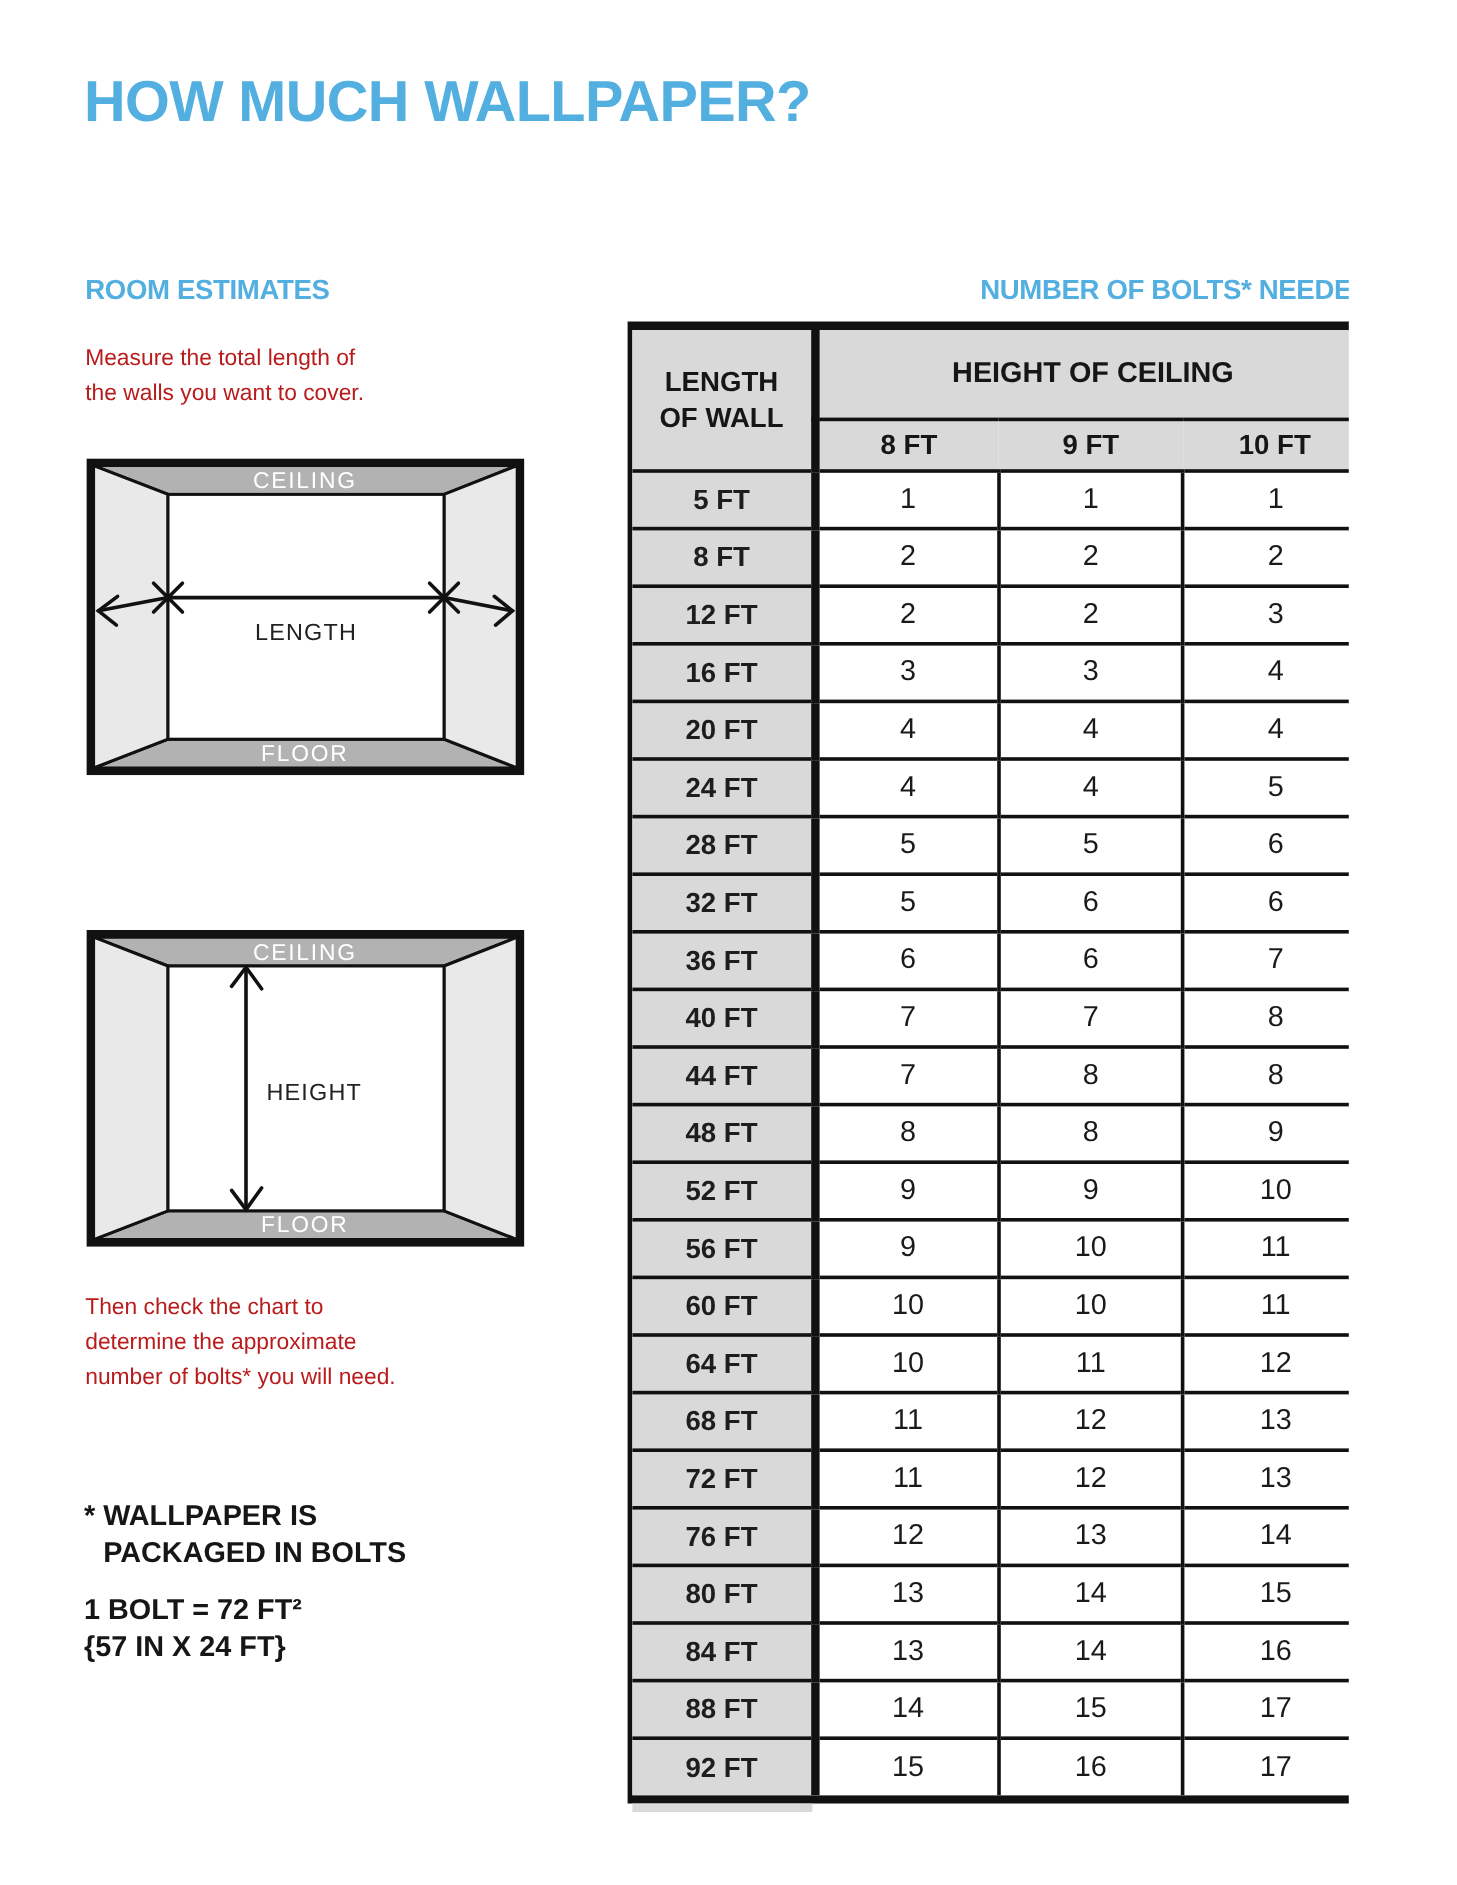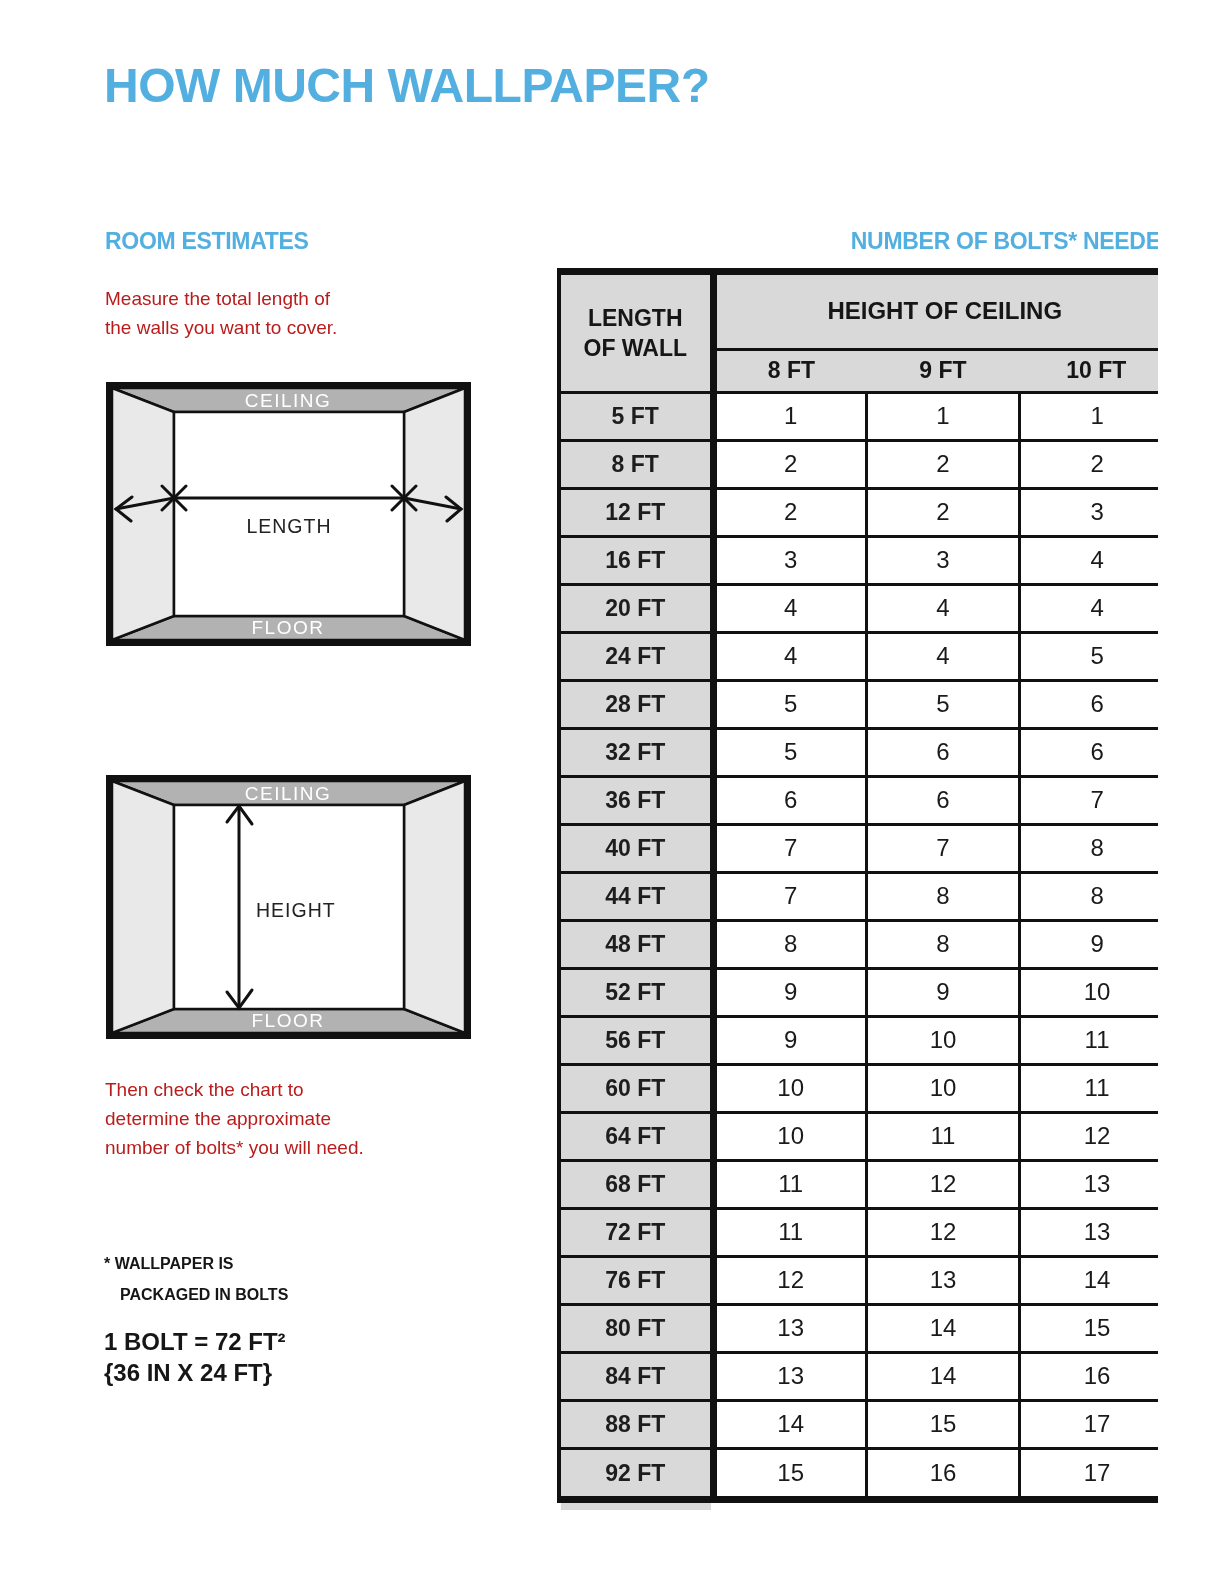--- a/index.html
+++ b/index.html
@@ -12,21 +12,20 @@
   }
   *{margin:0;padding:0;box-sizing:border-box;}
   html,body{background:#ffffff;}
   .page{
     position:relative;
     width:1124px;height:1571px;
     background:#ffffff;
     font-family:"Liberation Sans",sans-serif;
     color:var(--ink);
     overflow:hidden;
-    margin-left:34px;
   }
   .title{
     position:absolute;left:70px;top:58px;
     font-size:48px;font-weight:bold;letter-spacing:-0.5px;
     color:var(--accent);
   }
   .sec-heading{
     position:absolute;top:228px;
     font-size:23px;font-weight:bold;letter-spacing:-0.3px;
     color:var(--accent);
@@ -39,21 +38,21 @@
     white-space:pre-line;color:#b91c1c;
   }
   .p1{top:284px;}
   .p2{top:681px;}
   .p3{top:1075px;}
   .diagram{position:absolute;left:72px;width:365px;height:264px;}
   .d1{top:382px;}
   .d2{top:775px;}
   .footnote{
     position:absolute;left:70px;top:1248px;
-    font-size:16px;line-height:31px;font-weight:bold;color:#161616;
+    font-size:24px;line-height:31px;font-weight:bold;color:#161616;
   }
   .footnote .line2{padding-left:16px;}
   .boltspec{
     position:absolute;left:70px;top:1326px;
     font-size:24px;line-height:31px;font-weight:bold;color:#161616;
   }
   .table-wrap{
     position:absolute;left:523px;top:268px;width:620px;
     border:4px solid var(--line);
     border-top-width:7px;border-bottom-width:7px;
@@ -146,21 +145,21 @@
 determine the approximate
 number of bolts* you will need.</p>
 
   <p class="footnote">
     <span class="line1">* WALLPAPER IS</span><br>
     <span class="line2">PACKAGED IN BOLTS</span>
   </p>
 
   <p class="boltspec">
     <span>1 BOLT = 72 FT²</span><br>
-    <span>{36 IN X 24 FT}</span>
+    <span>{57 IN X 24 FT}</span>
   </p>
 
   <div class="table-wrap">
     <table>
       <colgroup>
           <col class="c0">
           <col>
           <col>
           <col>
         </colgroup>

